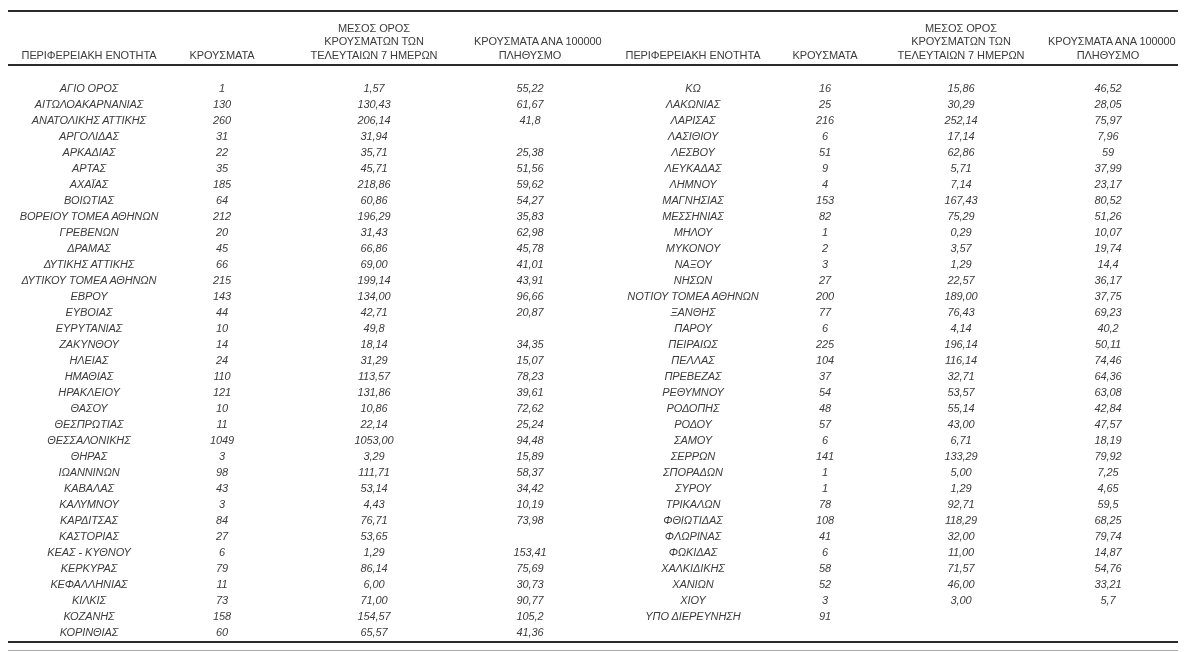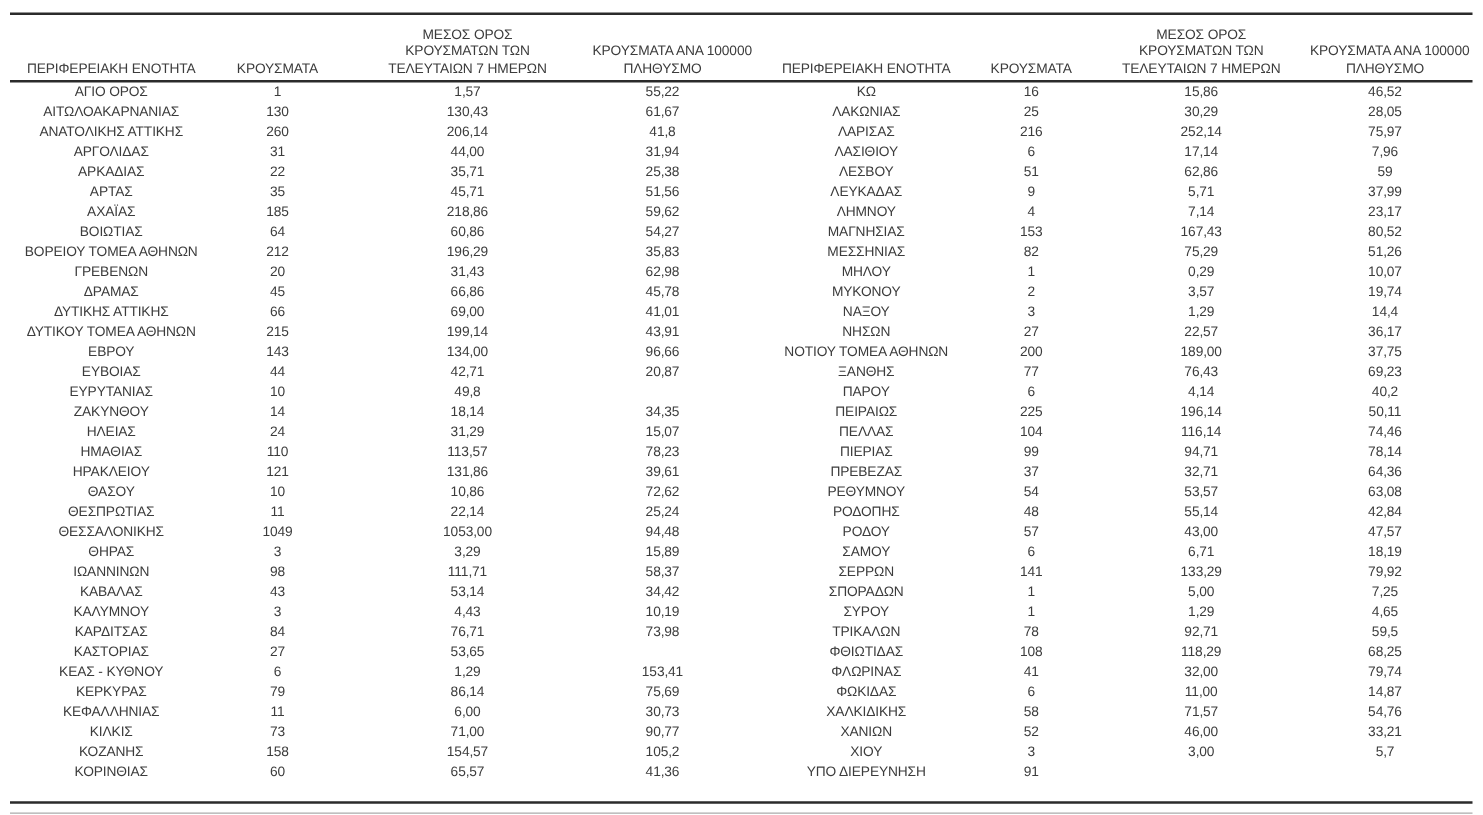--- a/index.html
+++ b/index.html
@@ -53,21 +53,22 @@
     text-align: center;
     font-size: 11px;
     line-height: 13.5px;
     padding-bottom: 2px;
     white-space: nowrap;
     letter-spacing: -0.1px;
   }
   .hcell span { display: block; }
 
   .tbody {
-    margin-top: 2px;
+    margin-top: 16px;
+    font-style: italic;
   }
   .row {
     height: 16px;
   }
   .cell {
     text-align: center;
     font-size: 11px;
     line-height: 16px;
     white-space: nowrap;
     letter-spacing: -0.1px;
@@ -116,21 +117,20 @@
         </div>
         <div class="row">
           <div class="cell">ΑΝΑΤΟΛΙΚΗΣ ΑΤΤΙΚΗΣ</div>
           <div class="cell">260</div>
           <div class="cell">206,14</div>
           <div class="cell">41,8</div>
         </div>
         <div class="row">
           <div class="cell">ΑΡΓΟΛΙΔΑΣ</div>
           <div class="cell">31</div>
-          <div class="cell">44,00</div>
           <div class="cell">31,94</div>
         </div>
         <div class="row">
           <div class="cell">ΑΡΚΑΔΙΑΣ</div>
           <div class="cell">22</div>
           <div class="cell">35,71</div>
           <div class="cell">25,38</div>
         </div>
         <div class="row">
           <div class="cell">ΑΡΤΑΣ</div>
@@ -434,26 +434,20 @@
           <div class="cell">196,14</div>
           <div class="cell">50,11</div>
         </div>
         <div class="row">
           <div class="cell">ΠΕΛΛΑΣ</div>
           <div class="cell">104</div>
           <div class="cell">116,14</div>
           <div class="cell">74,46</div>
         </div>
         <div class="row">
-          <div class="cell">ΠΙΕΡΙΑΣ</div>
-          <div class="cell">99</div>
-          <div class="cell">94,71</div>
-          <div class="cell">78,14</div>
-        </div>
-        <div class="row">
           <div class="cell">ΠΡΕΒΕΖΑΣ</div>
           <div class="cell">37</div>
           <div class="cell">32,71</div>
           <div class="cell">64,36</div>
         </div>
         <div class="row">
           <div class="cell">ΡΕΘΥΜΝΟΥ</div>
           <div class="cell">54</div>
           <div class="cell">53,57</div>
           <div class="cell">63,08</div>

